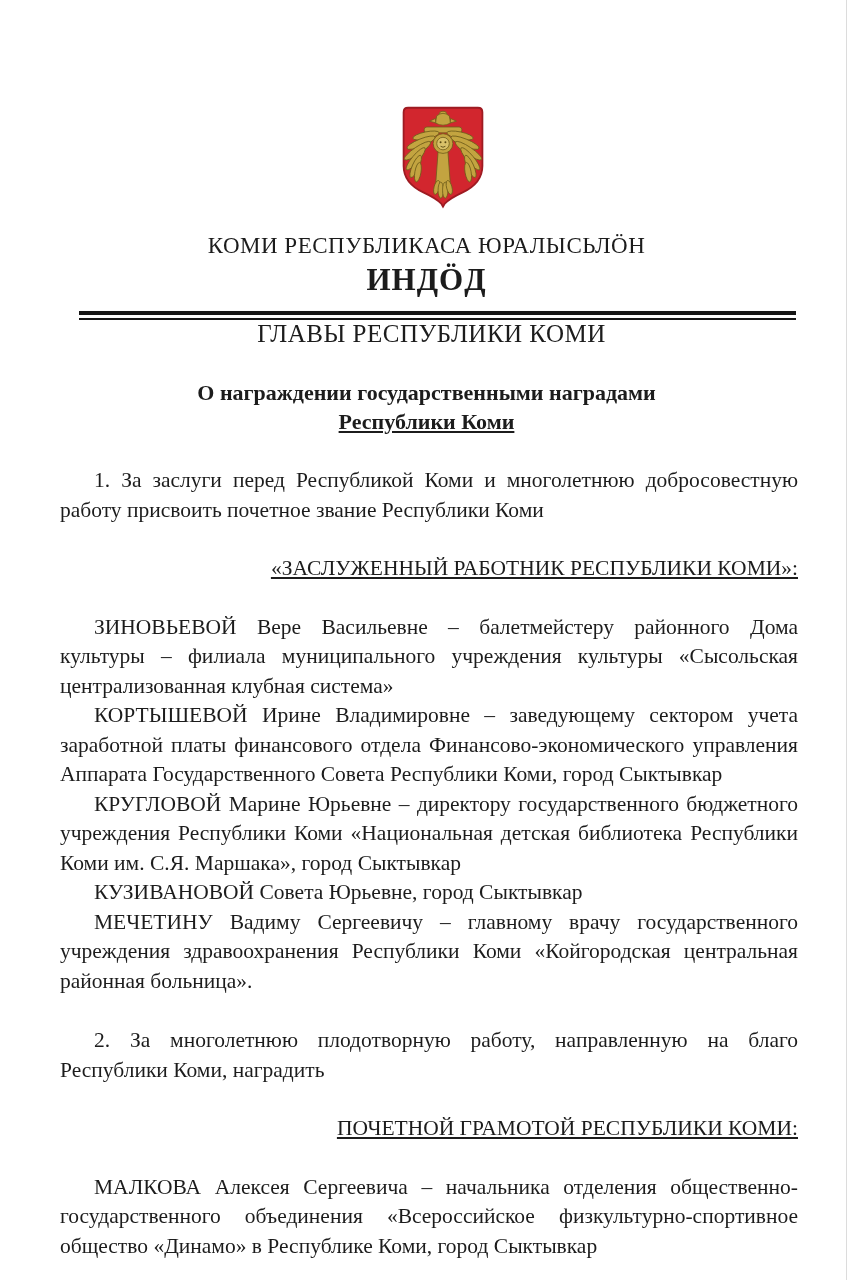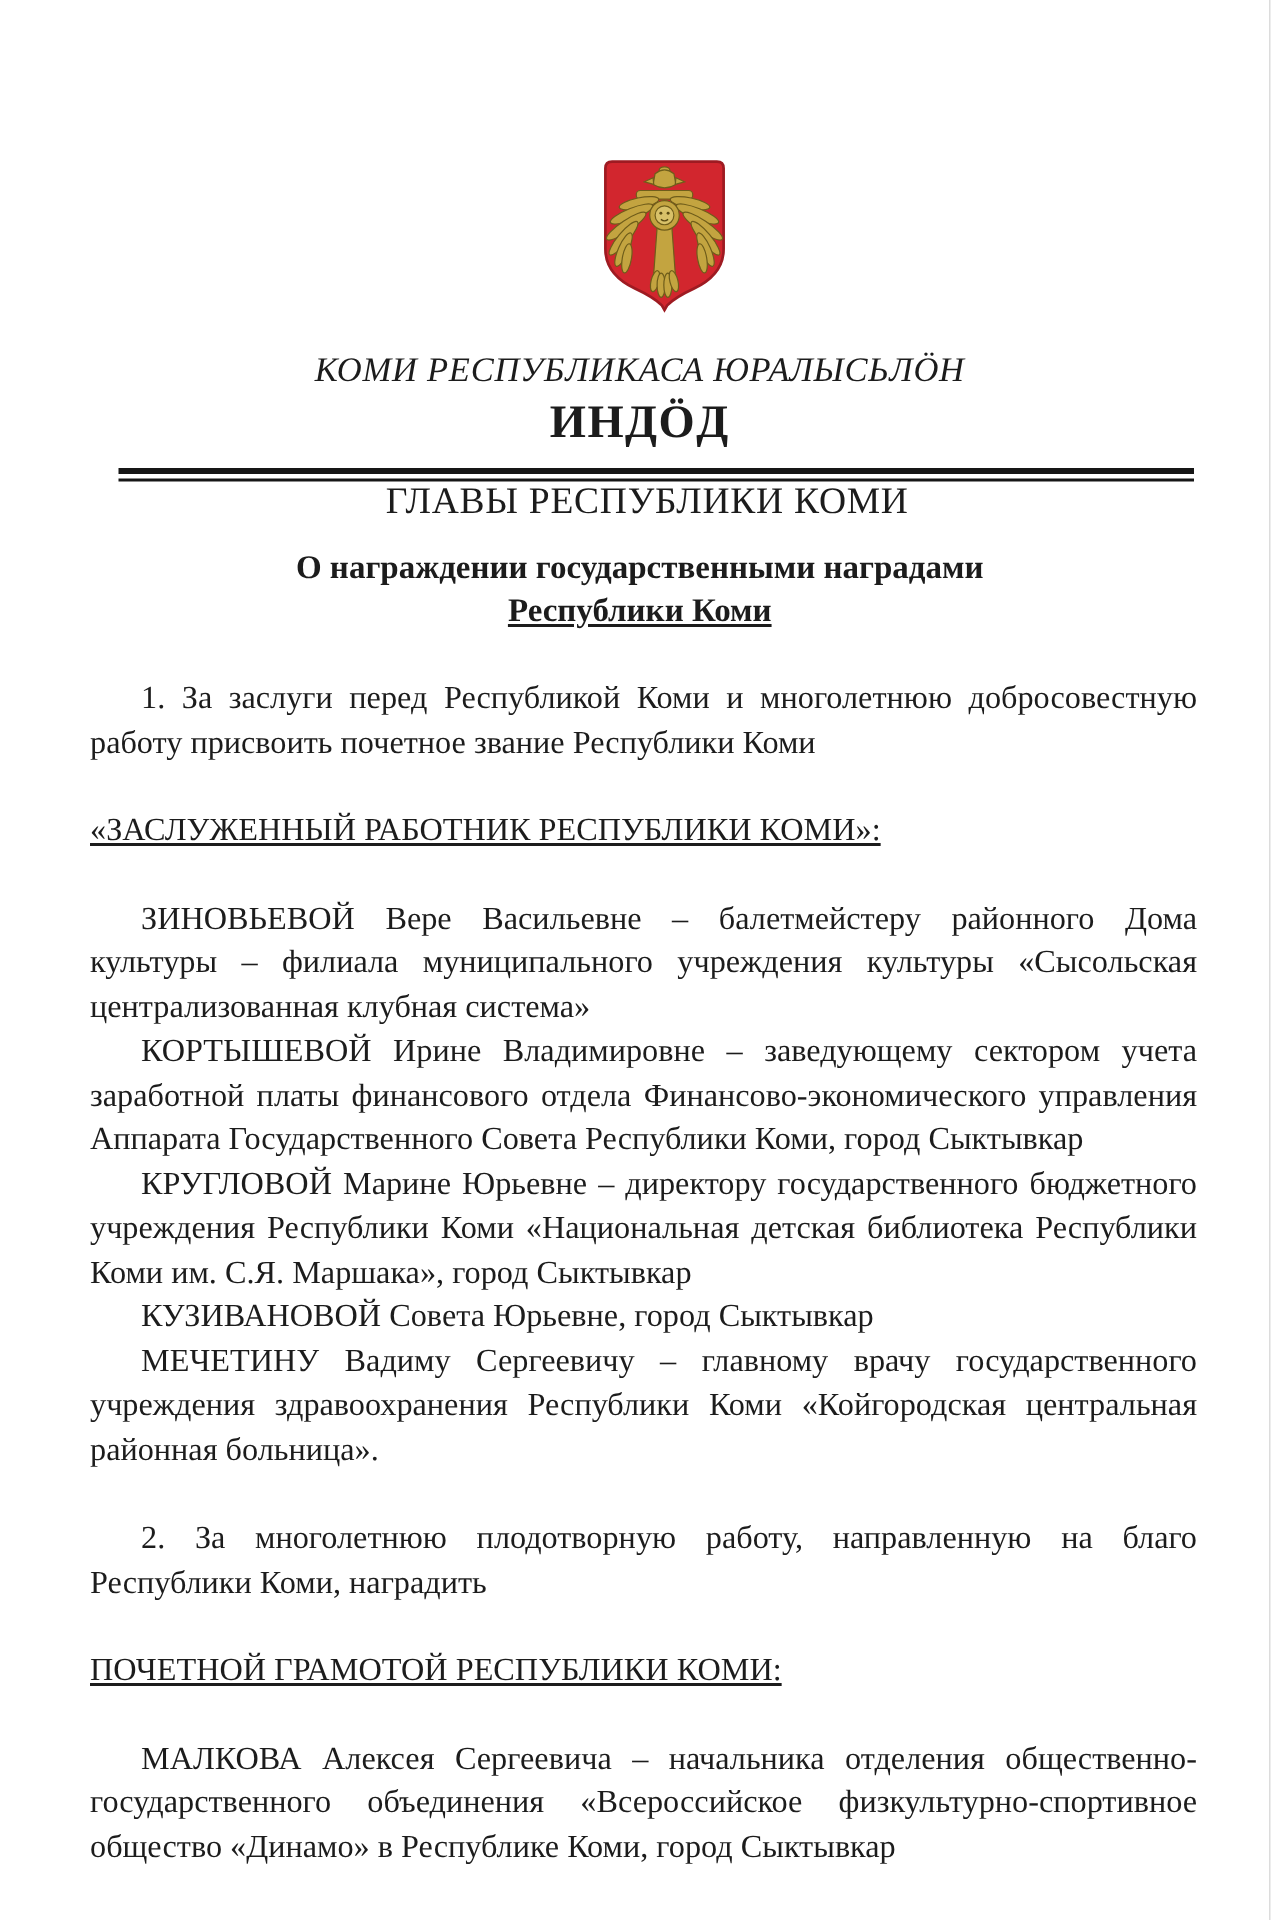--- a/index.html
+++ b/index.html
@@ -31,21 +31,20 @@
   }
   .emblem-wrap svg {
     display: inline-block;
     margin-left: 32px; 
   }
   .org-line1 {
     margin-top: 18px;
     text-align: center;
     font-size: 23px;
     letter-spacing: 0.5px;
-    font-style: italic;
   }
   .org-line2 {
     margin-top: 3px;
     text-align: center;
     font-size: 31px;
     font-weight: bold;
     letter-spacing: 1px;
   }
   .double-rule {
     margin: 13px 57px 0 79px;
@@ -61,21 +60,21 @@
     letter-spacing: 1px;
   }
   .decree-issuer {
     margin-top: 0px;
     text-align: center;
     font-size: 25px;
     letter-spacing: 0.5px;
     margin-left: 10px;
   }
   .decree-title {
-    margin-top: 14px;
+    margin-top: 30px;
     text-align: center;
     font-size: 22px;
     font-weight: bold;
     line-height: 29px;
   }
   .decree-title .underlined {
     text-decoration: underline;
     font-family: Liberation Serif, serif;
   }
   .body-col {
@@ -86,21 +85,21 @@
   }
   .para {
     margin: 0;
     text-indent: 34px;
   }
   .para.spaced {
     margin-top: 30px;
   }
   .section-heading {
     margin-top: 29px;
-    text-align: left;
+    text-align: right;
     text-indent: 0;
     text-decoration: underline;
   }
   .entries-start {
     margin-top: 29px;
   }
 </style>
 </head>
 <body>
 

